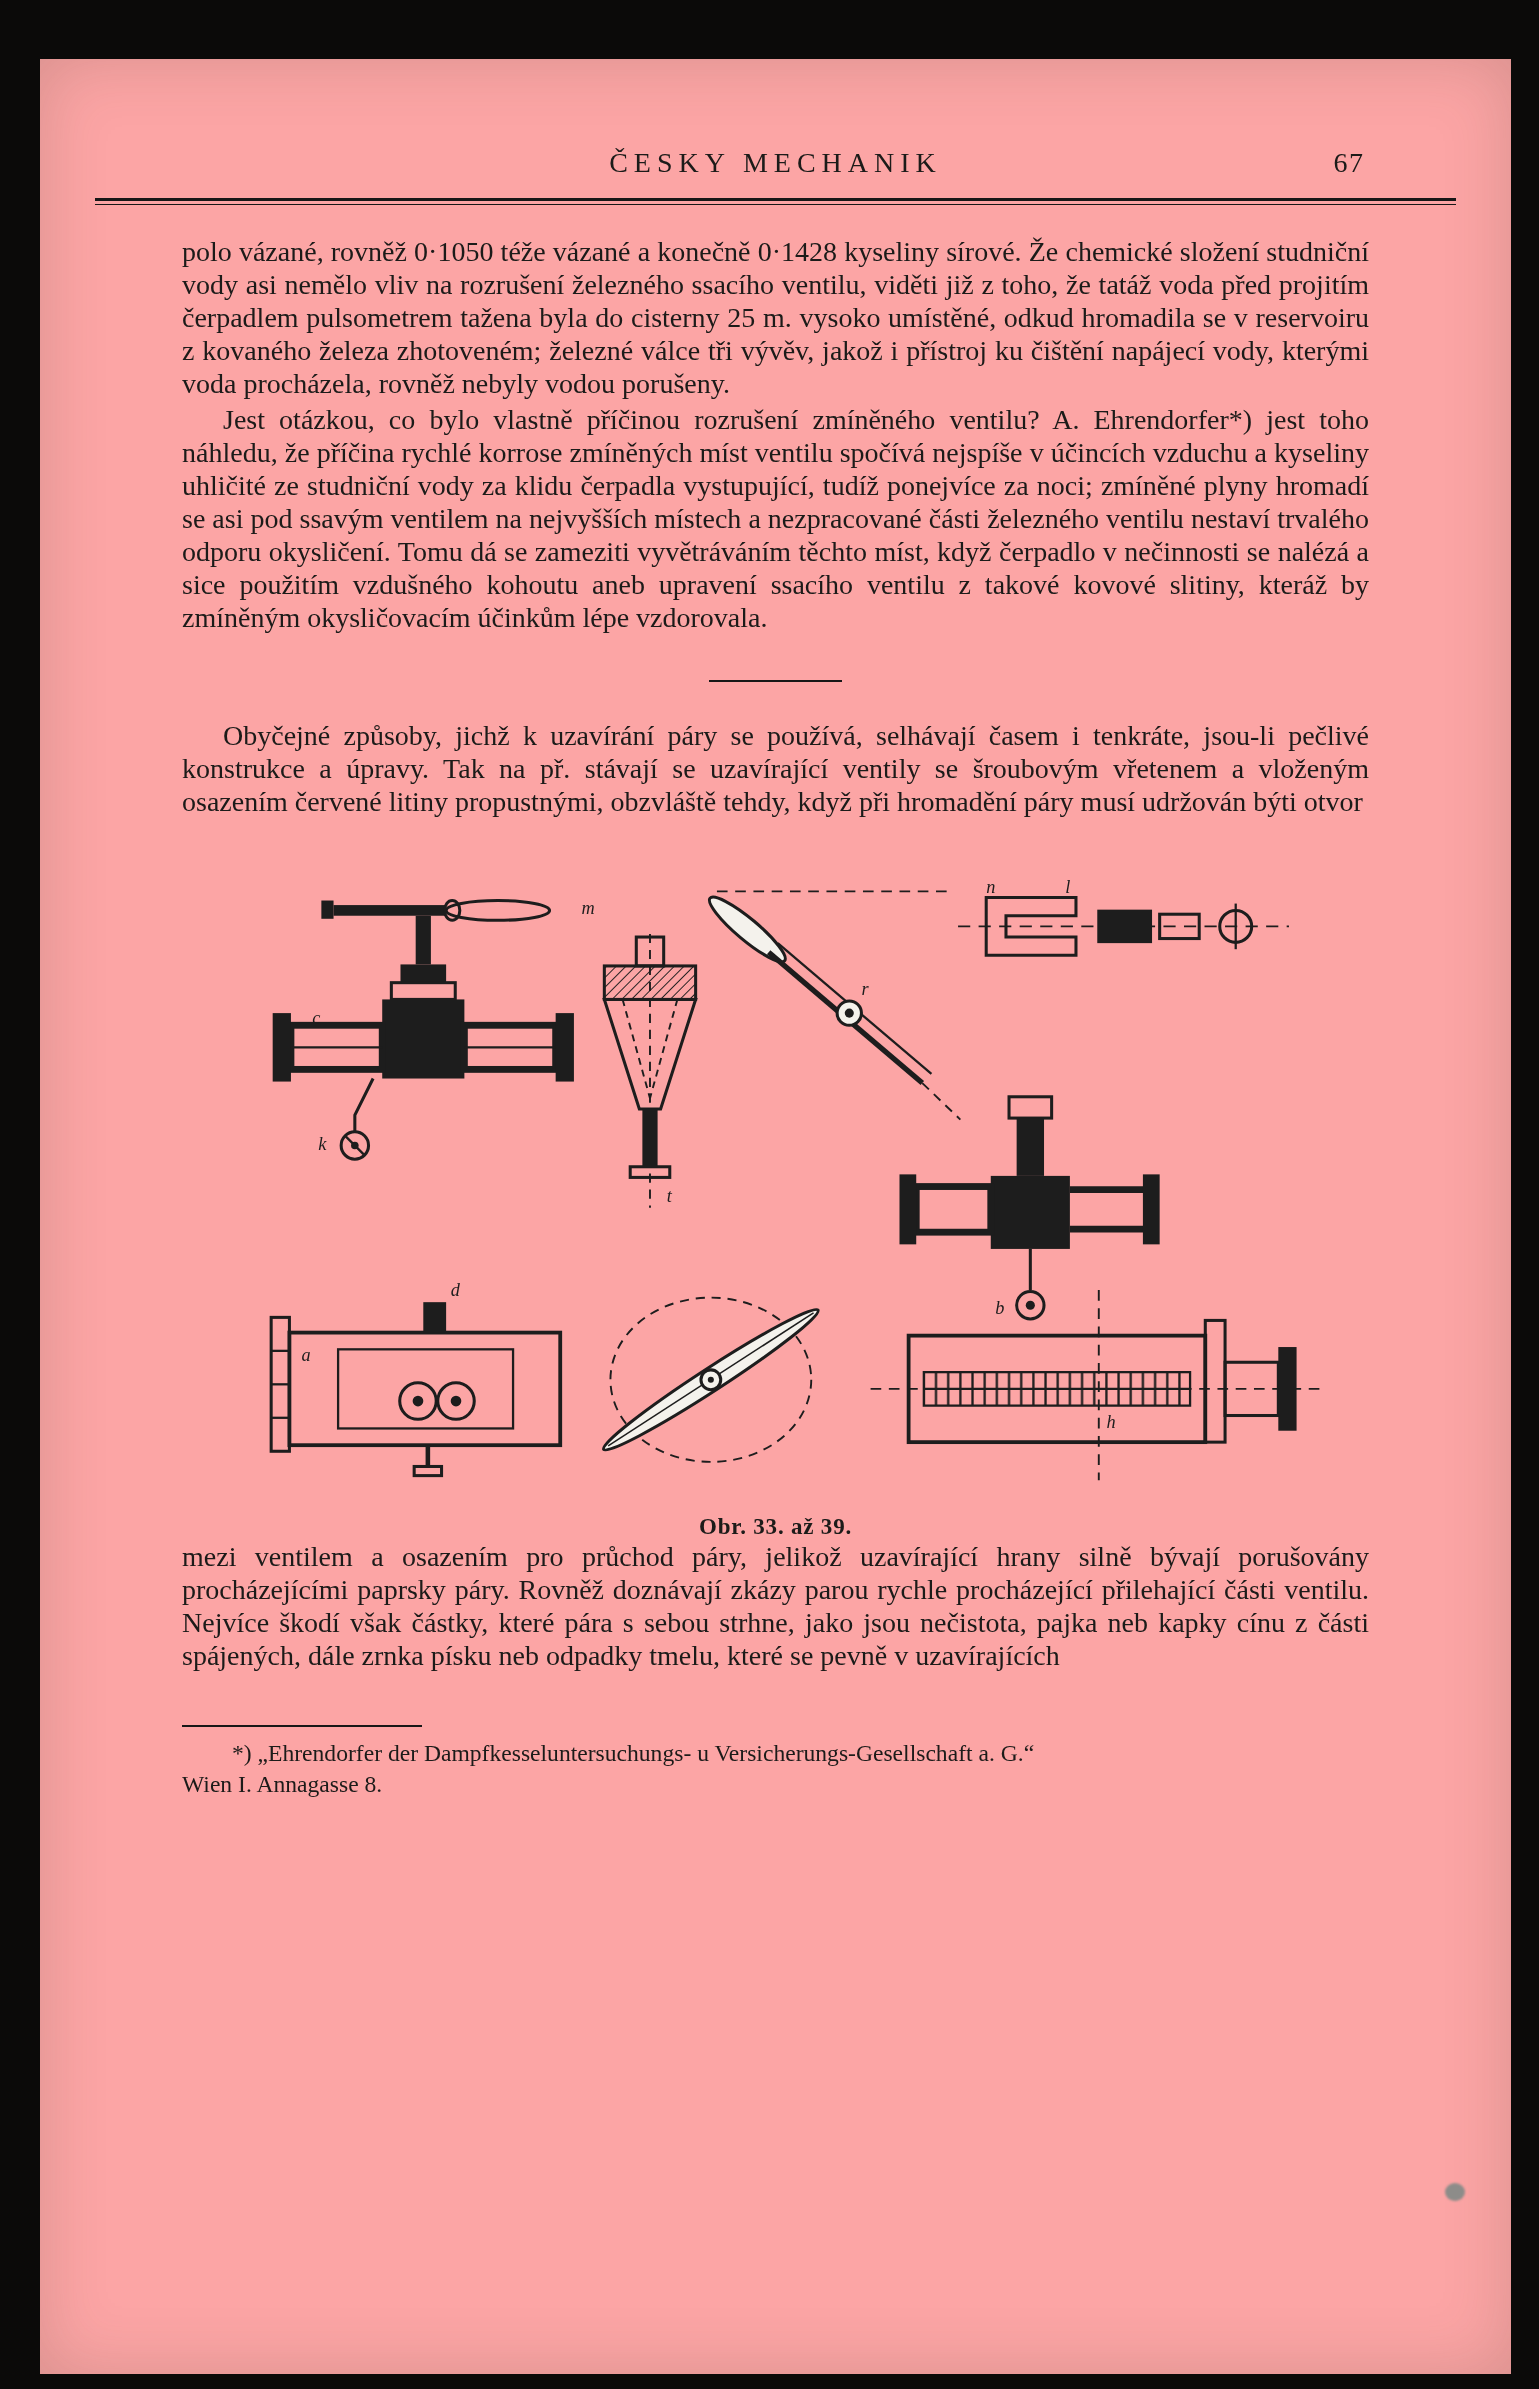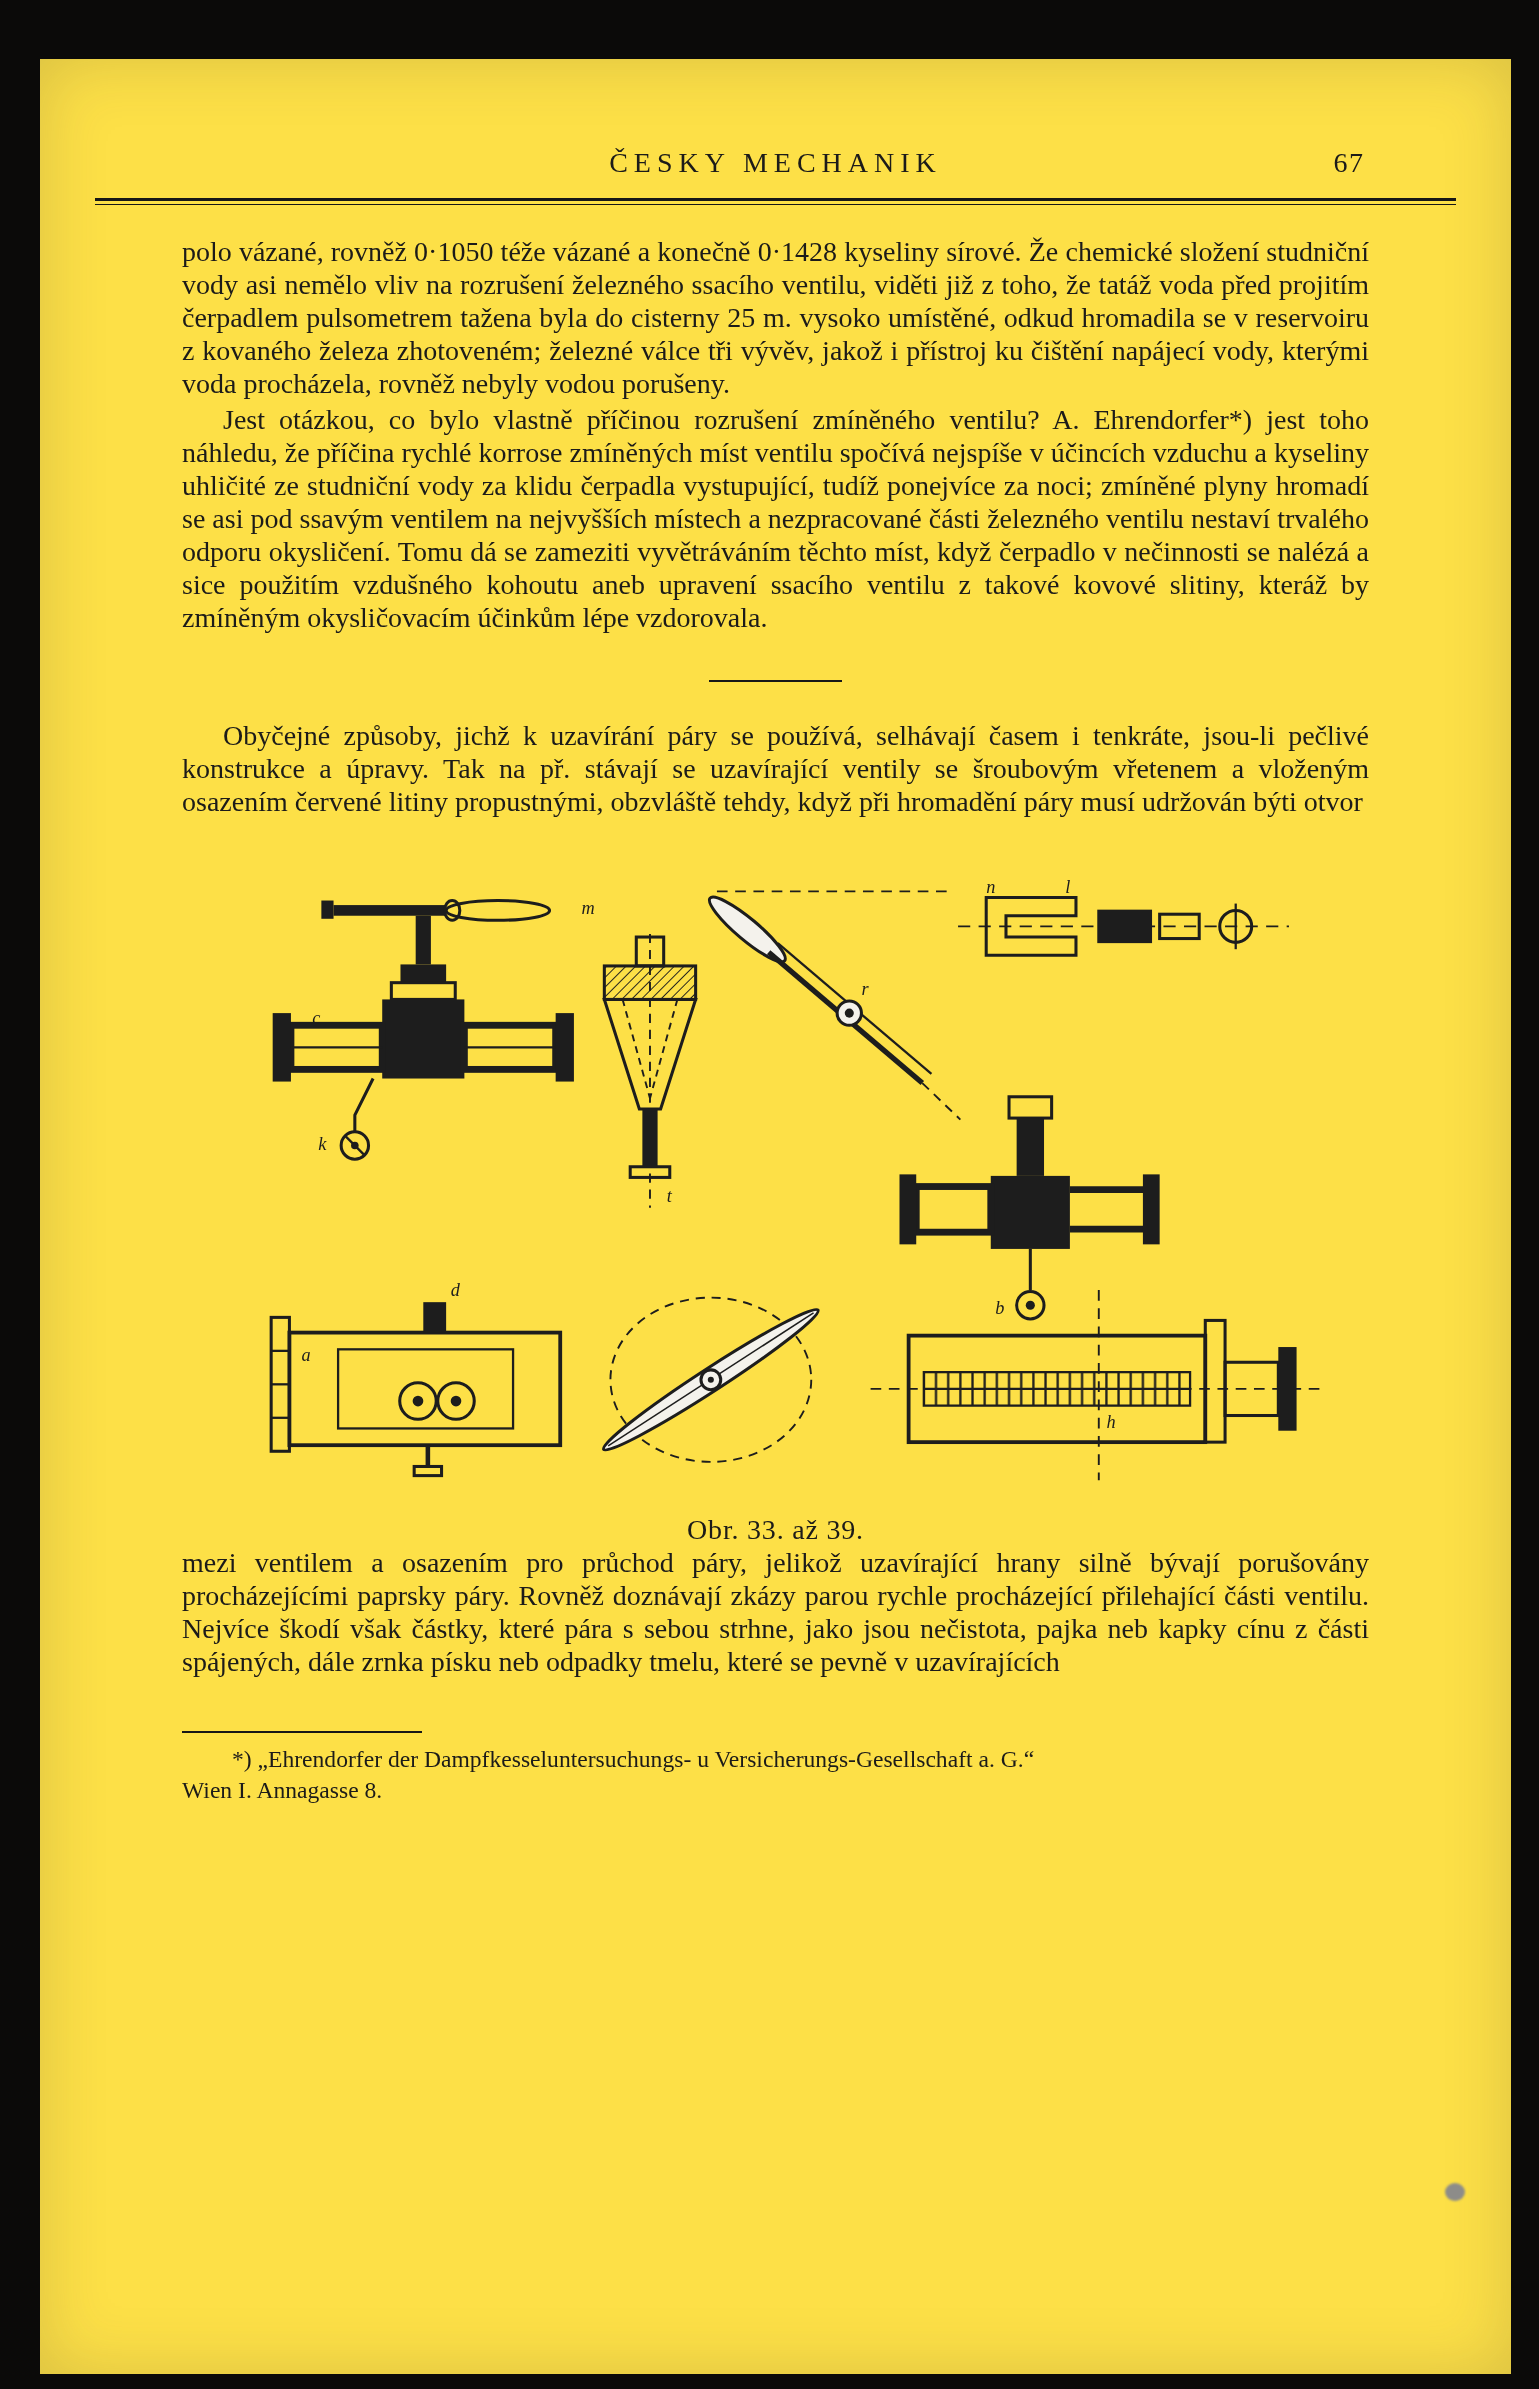--- a/index.html
+++ b/index.html
@@ -6,42 +6,42 @@
   html,body { width:1540px; height:2389px; }
   body {
     background:#0b0a09;
     position:relative;
     font-family:"Liberation Serif", serif;
     color:#1c1b19;
     overflow:hidden;
   }
   .page {
     position:absolute; left:40px; right:29px; top:59px; bottom:15px;
-    background:#fde047;
+    background:#fca5a5;
     box-shadow: inset 0 0 68px rgba(70,58,45,.20);
   }
   .content { width:1187px; margin:0 auto; padding-top:88px; }
   .header { position:relative; text-align:center; height:40px; }
   .title { font-size:28px; letter-spacing:6px; }
   .pagenum { position:absolute; right:4.6px; top:0; font-size:28px; letter-spacing:1.5px; }
   .rule-double {
     margin:10.7px -87px 0;
     border-top:3.8px solid #171717;
     border-bottom:1.5px solid #171717;
     height:7.6px;
   }
   p.body { font-size:28px; line-height:33px; text-align:justify; }
   p.indent { text-indent:41px; }
   .para1 { margin-top:30px; }
   .para2 { margin-top:3px; }
   .divider { width:133px; border-top:2.3px solid #171717; margin:46px auto 37px; }
   h2.heading { text-align:center; font-size:42px; font-weight:bold; letter-spacing:0.8px; margin-bottom:33px; }
   .figure { margin-top:46px; text-align:center; }
   .figure svg { display:block; margin:0 auto; }
-  .caption { font-size:28px; font-weight:normal; letter-spacing:0.8px; margin-top:10.7px; text-align:center; }
+  .caption { font-size:23px; font-weight:bold; letter-spacing:0.8px; margin-top:10.7px; text-align:center; }
   .after-fig { }
   .footnote { margin-top:53px; font-size:23.6px; line-height:31px; }
   .fn-rule { width:240px; border-top:2.3px solid #171717; margin-bottom:10.7px; }
   .fn-line1 { text-indent:50px; }
   .scan-dot {
     position:absolute; width:20px; height:18px; border-radius:50%;
     background:#8d8c89; right:46px; bottom:173px; filter:blur(1.1px);
   }
   .fig-label { font-style:italic; }
 </style>

